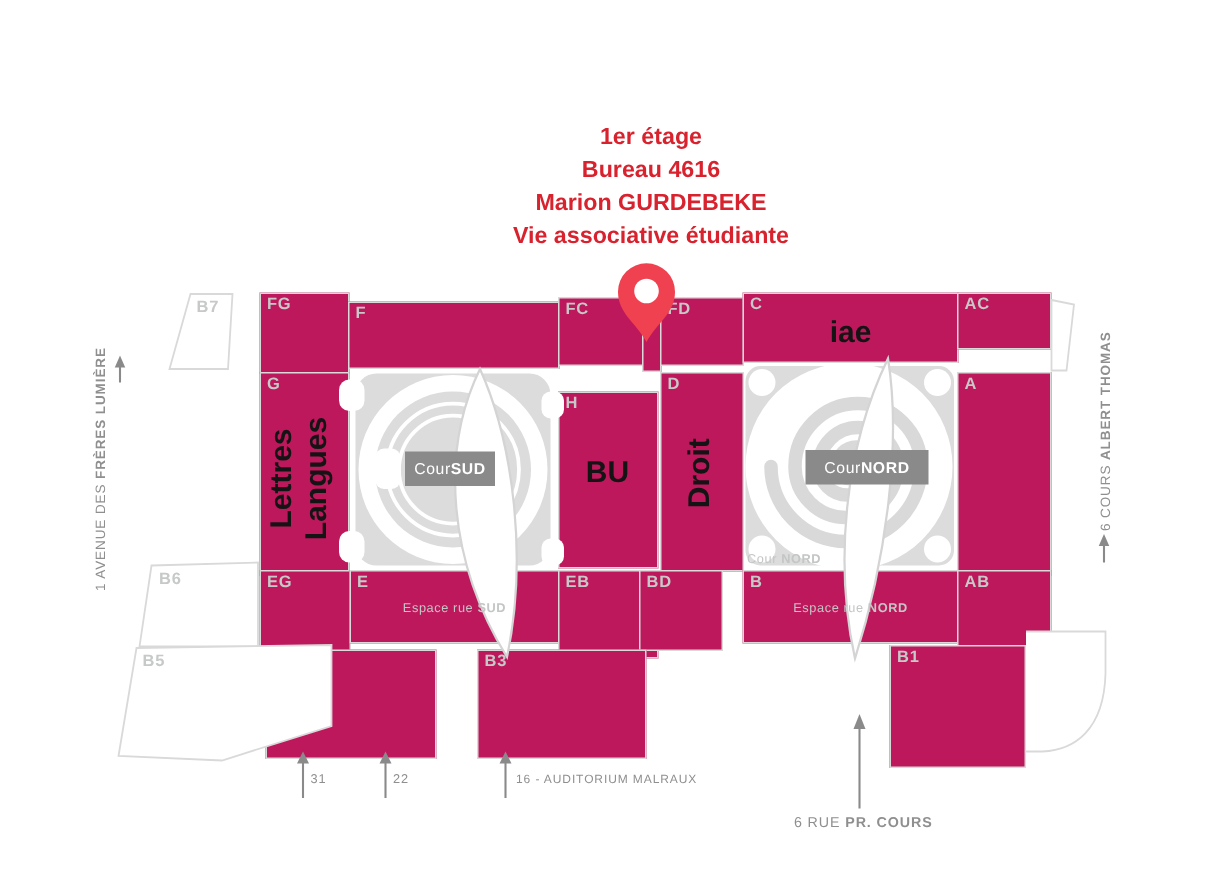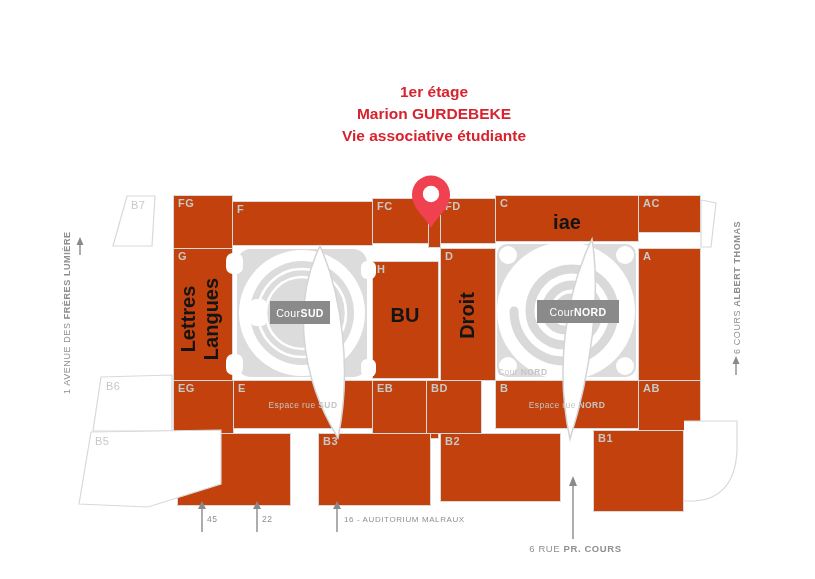--- a/index.html
+++ b/index.html
@@ -2,24 +2,24 @@
 <html><head>
 <meta charset="utf-8">
 <style>
   html,body{margin:0;padding:0;background:#fff;}
   #stage{position:relative;width:815px;height:579px;background:#fff;overflow:hidden;
          font-family:"Liberation Sans",sans-serif;margin-top:43px;}
   
   #title{position:absolute;left:254px;top:38px;width:360px;text-align:center;
          color:#d8232f;font-weight:bold;font-size:15.5px;line-height:22px;}
   
-  .blk{position:absolute;background:#c2410c;border:1px solid #d9d9d9;box-sizing:border-box;z-index:1;}
+  .blk{position:absolute;background:#be185d;border:1px solid #d9d9d9;box-sizing:border-box;z-index:1;}
   .blk-label{position:absolute;top:2px;left:4px;font-size:11px;font-weight:bold;
              color:#c6c9c8;letter-spacing:.5px;line-height:1;}
-  .free-label{position:absolute;font-size:11px;font-weight:normal;color:#c6c9c8;
+  .free-label{position:absolute;font-size:11px;font-weight:bold;color:#c6c9c8;
               letter-spacing:.5px;line-height:1;z-index:10;text-align:center;}
   
   .bname{position:absolute;color:#141414;font-weight:bold;font-size:20px;z-index:10;
          text-align:center;white-space:nowrap;}
   .vert{transform:rotate(-90deg);}
   
   .badge{position:absolute;background:#8a8a8a;color:#fff;font-size:10.5px;letter-spacing:.4px;
          display:flex;align-items:center;justify-content:center;z-index:10;white-space:nowrap;}
   
   .graytxt{position:absolute;color:#c3c6c5;font-size:8.5px;letter-spacing:.4px;z-index:10;
@@ -34,20 +34,21 @@
   .arrow{stroke:#8a8a8a;stroke-width:1.4;}
   .ahead{fill:#8a8a8a;stroke:none;}
 </style>
 </head>
 <body>
 
 <div id="stage">
 
   <div id="title">
     <div>1er étage</div>
+    <div>Bureau 4616</div>
     <div>Marion GURDEBEKE</div>
     <div>Vie associative étudiante</div>
   </div>
 
   <div class="blk" style="left:173px;top:152px;width:60px;height:54px">
       <span class="blk-label">FG</span>
     </div>
   <div class="blk" style="left:232px;top:158px;width:141px;height:45px">
       <span class="blk-label">F</span>
     </div>
@@ -95,23 +96,20 @@
     </div>
   <div class="blk" style="left:638px;top:337px;width:63px;height:54px">
       <span class="blk-label">AB</span>
     </div>
 
   <div class="blk" style="left:177px;top:390px;width:114px;height:73px">
       <span class="blk-label">B4</span>
     </div>
   <div class="blk" style="left:318px;top:390px;width:113px;height:73px">
       <span class="blk-label">B3</span>
-    </div>
-  <div class="blk" style="left:440px;top:390px;width:121px;height:69px">
-      <span class="blk-label">B2</span>
     </div>
   <div class="blk" style="left:593px;top:387px;width:91px;height:82px">
       <span class="blk-label">B1</span>
     </div>
 
   <span class="free-label" style="left:131px;top:157px">B7</span>
   <span class="free-label" style="left:106px;top:338px">B6</span>
   <span class="free-label" style="left:95px;top:393px">B5</span>
 
   <svg width="815" height="579" viewBox="0 0 815 579">
@@ -200,21 +198,21 @@
 
   <div class="street rot" style="left:-8px;top:271px;width:150px">
     <span>1 AVENUE DES </span><b>FRÈRES LUMIÈRE</b>
   </div>
   <div class="street rot" style="left:672px;top:241px;width:130px">
     <span>6 COURS </span><b>ALBERT THOMAS</b>
   </div>
   <div class="street" style="left:518px;top:500px;width:115px;text-align:center;font-size:9.5px">
     <span>6 RUE </span><b>PR. COURS</b>
   </div>
-  <div class="street" style="left:207px;top:471px;font-size:8.5px">45</div>
+  <div class="street" style="left:207px;top:471px;font-size:8.5px">31</div>
   <div class="street" style="left:262px;top:471px;font-size:8.5px">22</div>
   <div class="street" style="left:344px;top:472px;font-size:8px;font-weight:normal">16 - AUDITORIUM MALRAUX</div>
 
   <svg id="pin-layer" width="815" height="579" viewBox="0 0 815 579">
     <path d="M431,185 C424,172 412,166 412,151.5 A19,19 0 1,1 450,151.5 C450,166 438,172 431,185 Z" fill="#ef4150"></path>
     <circle cx="431" cy="151" r="8.2" fill="#fff"></circle>
   </svg>
 
 </div>
 

